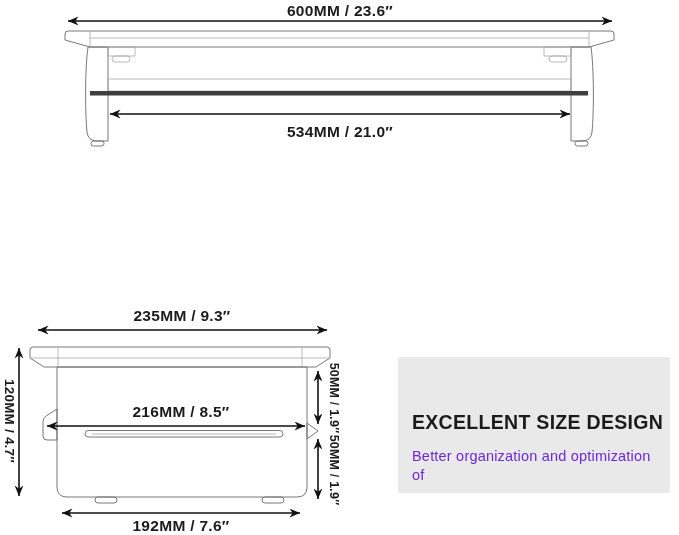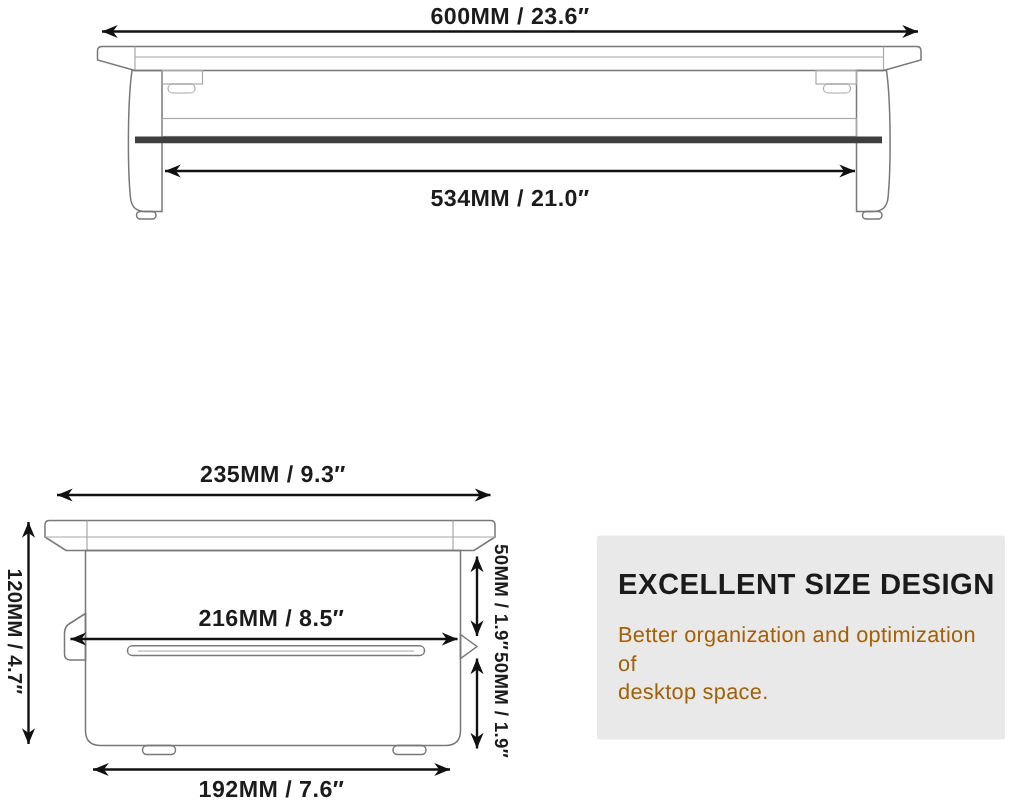--- a/index.html
+++ b/index.html
@@ -44,26 +44,27 @@
     border-radius: 2px;
     box-sizing: border-box;
     padding: 22px 14px 0 14px;
   }
   .info-title {
     font-size: 19.5px;
     font-weight: 700;
     color: #1b1b1b;
     letter-spacing: 0.3px;
     white-space: nowrap;
+    margin-top: 32px;
   }
   .info-body { margin-top: 13px; }
   .info-line {
     font-size: 14.5px;
     line-height: 19px;
-    color: #a16207;
+    color: #6d28d9;
     white-space: pre-wrap;
     letter-spacing: 0.2px;
   }
 </style>
 </head>
 <body>
 
 <div class="canvas">
 
   <svg width="679" height="535" viewBox="0 0 679 535">
@@ -160,17 +161,16 @@
         <line class="dim-line" x1="62" y1="513" x2="300" y2="513" marker-start="url(#arrow)" marker-end="url(#arrow)"></line>
         <text class="dim-text" x="181" y="531" text-anchor="middle">192MM / 7.6″</text>
       </g>
     </g>
   </svg>
 
   <div class="info-box">
     <div class="info-title">EXCELLENT SIZE DESIGN</div>
     <div class="info-body">
       <div class="info-line">Better organization and optimization of</div>
-      <div class="info-line">desktop space.</div>
     </div>
   </div>
 
 </div>
 
 </body></html>

